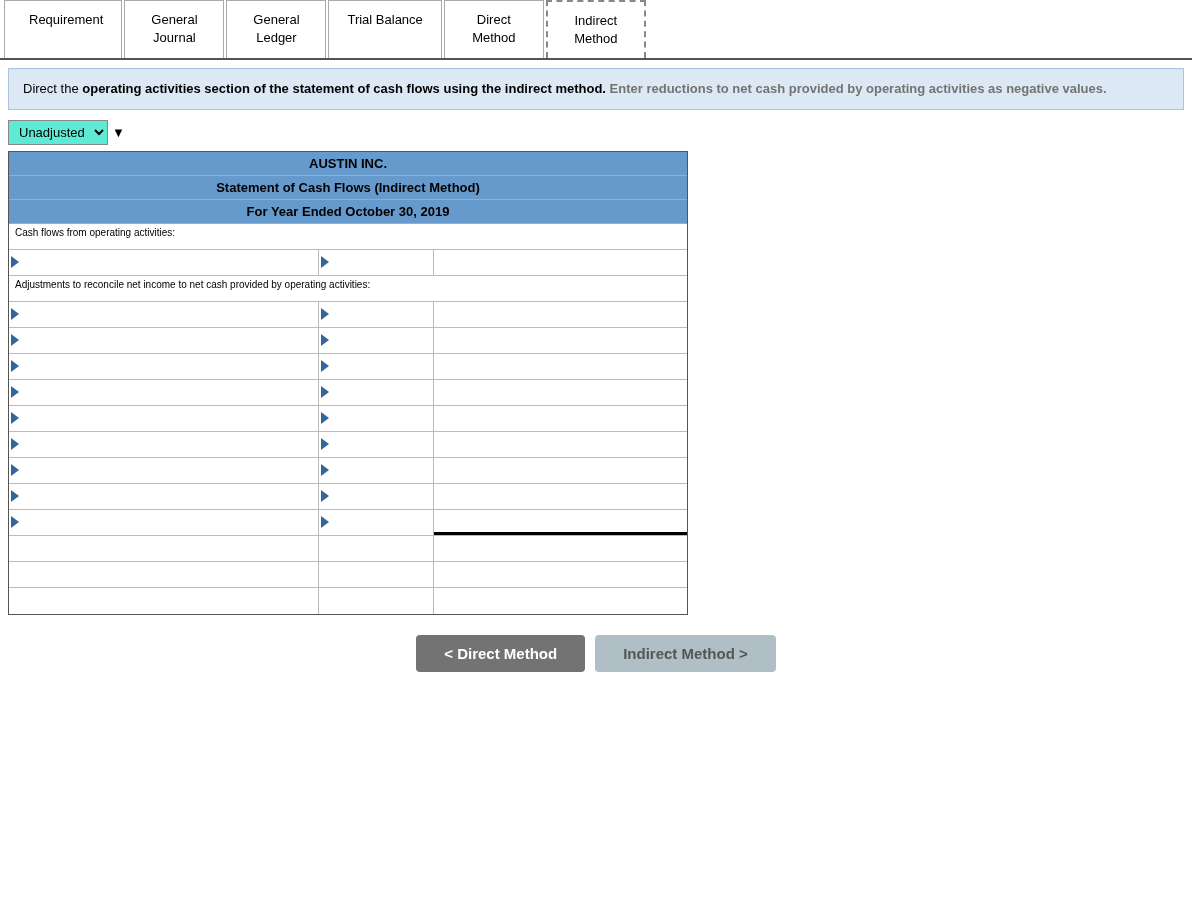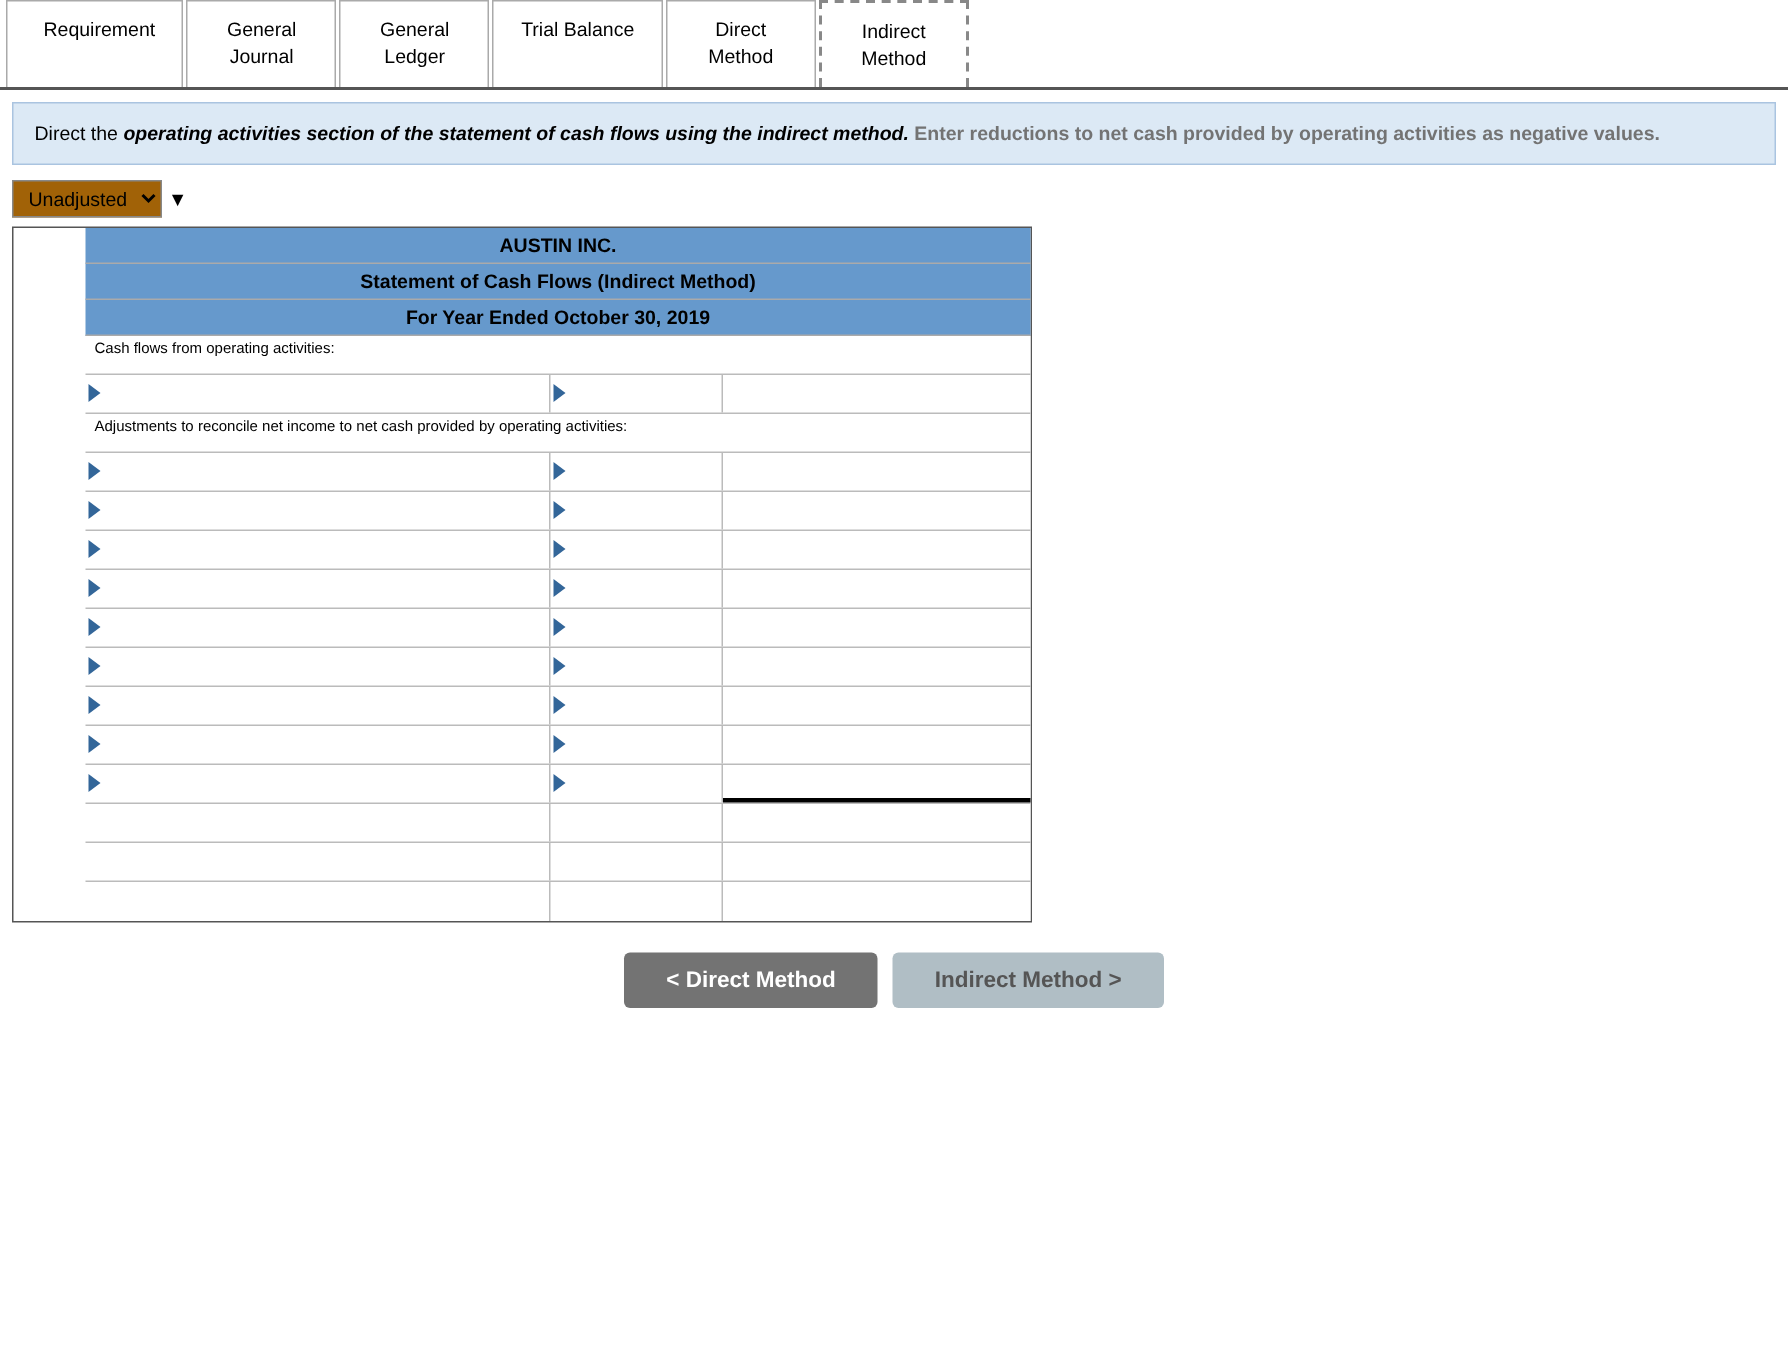--- a/index.html
+++ b/index.html
@@ -33,42 +33,41 @@
 
     
     .instruction-box {
       background: #dce9f5;
       border: 1px solid #aac4e0;
       margin: 8px 8px 8px 8px;
       padding: 10px 14px;
       font-size: 13px;
       line-height: 1.5;
     }
-    .instruction-box .bold-italic { font-weight: bold; font-style: italic; }
+    .instruction-box .bold-italic { font-weight: bold; }
     .instruction-box .red-bold { color: #737373; font-weight: bold; }
 
     
     .dropdown-row {
       margin: 10px 8px 6px 8px;
       display: flex;
       align-items: center;
     }
     .dropdown-row select {
       padding: 3px 6px;
       font-size: 13px;
       border: 1px solid #888;
-      background: #a16207;
+      background: #5eead4;
     }
 
     
     .table-container {
       margin: 4px 8px;
       width: 680px;
       border: 1px solid #555;
-      padding-left: 48px;
     }
 
     
     .header-row {
       background: #6699cc;
       color: #000;
       text-align: center;
       font-weight: bold;
       padding: 4px 6px;
       font-size: 13px;

